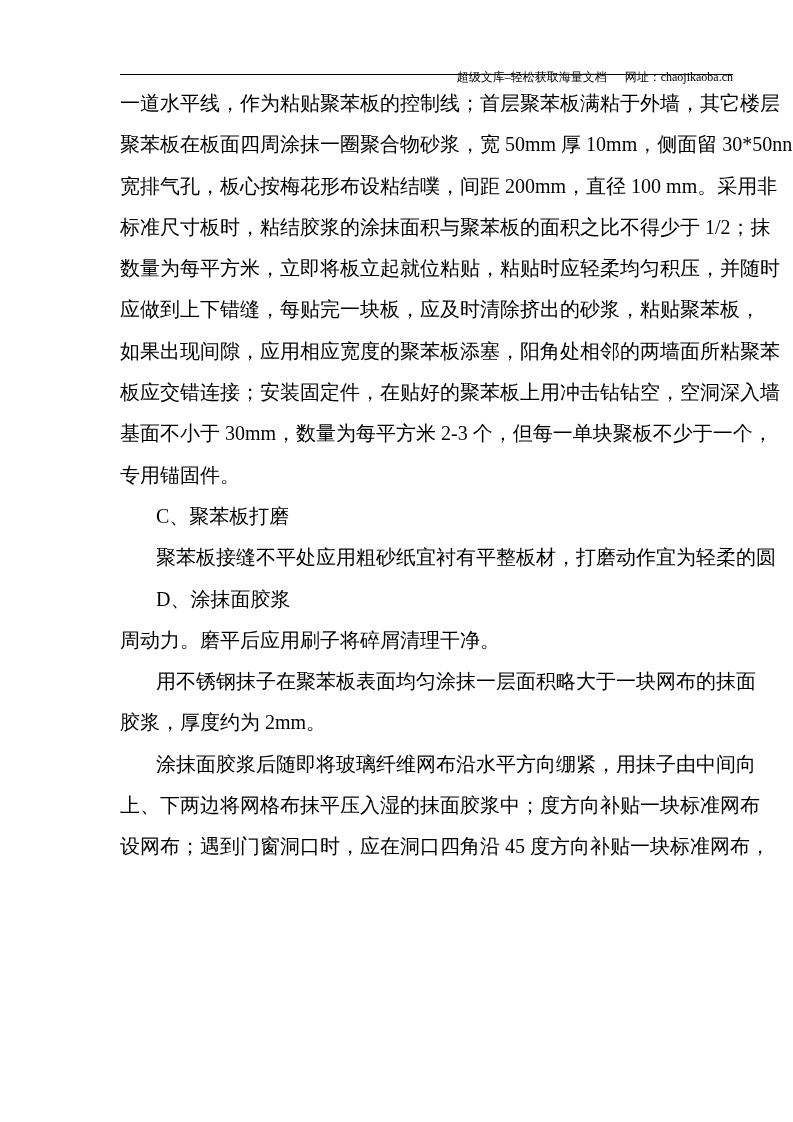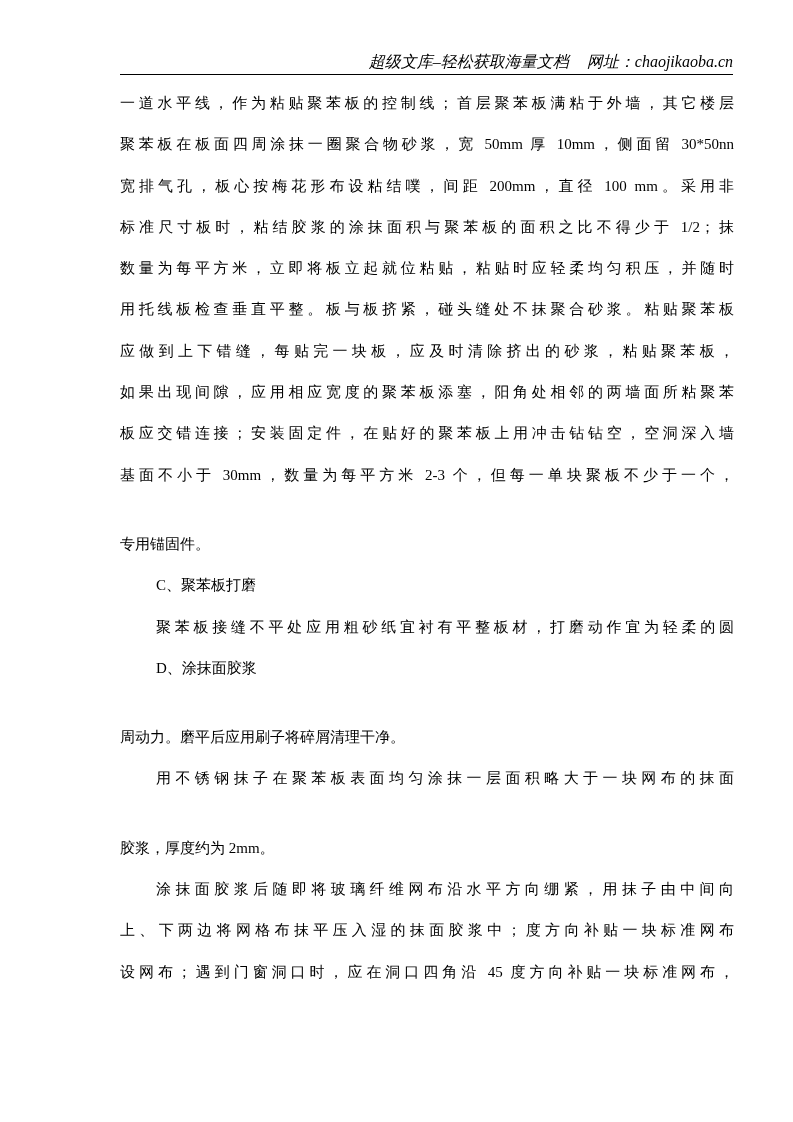--- a/index.html
+++ b/index.html
@@ -1,45 +1,44 @@
 <!DOCTYPE html>
 <html><head>
 <meta charset="utf-8">
 <style>
   html, body { margin: 0; padding: 0; background: #ffffff; }
   body { width: 793px; height: 1122px; position: relative; overflow: hidden;
          font-family: "Liberation Serif", "DejaVu Serif", serif; color: #000; }
   .header { position: absolute; left: 120px; top: 52px; width: 613px; height: 22px;
             border-bottom: 1.3px solid #000; }
-  .header-text { position: absolute; right: 0; top: 0; font-size: 16px; white-space: nowrap; font-style: italic; }
+  .header-text { position: absolute; right: 0; top: 17px; font-size: 12px; white-space: nowrap; }
   .header-text .gap { display: inline-block; width: 18px; }
   .body { position: absolute; left: 120px; top: 88px; width: 614px; }
-  .line { font-size: 15px; height: 41.3px; line-height: 30px; white-space: nowrap;
+  .line { font-size: 20px; height: 41.3px; line-height: 30px; white-space: nowrap;
           text-align: justify; text-align-last: justify; letter-spacing: 0; }
-  .line.last { text-align-last: left; margin-top: 28px; }
+  .line.last { text-align-last: left; }
   .line.indent { padding-left: 36px; }
   .line.heading { text-align-last: left; padding-left: 36px; }
 </style>
 </head>
 <body>
 
 <div class="header">
   <div class="header-text">
     <span>超级文库–轻松获取海量文档</span><span class="gap"></span><span>网址：chaojikaoba.cn</span>
   </div>
 </div>
 
 <div class="body">
 
   <div class="line">一道水平线，作为粘贴聚苯板的控制线；首层聚苯板满粘于外墙，其它楼层</div>
   <div class="line">聚苯板在板面四周涂抹一圈聚合物砂浆，宽 50mm 厚 10mm，侧面留 30*50nn</div>
   <div class="line">宽排气孔，板心按梅花形布设粘结噗，间距 200mm，直径 100 mm。采用非</div>
   <div class="line">标准尺寸板时，粘结胶浆的涂抹面积与聚苯板的面积之比不得少于 1/2；抹</div>
   <div class="line">数量为每平方米，立即将板立起就位粘贴，粘贴时应轻柔均匀积压，并随时</div>
-  <div class="line">用托线板检查垂直平整。板与板挤紧，碰头缝处不抹聚合砂浆。粘贴聚苯板</div>
   <div class="line">应做到上下错缝，每贴完一块板，应及时清除挤出的砂浆，粘贴聚苯板，</div>
   <div class="line">如果出现间隙，应用相应宽度的聚苯板添塞，阳角处相邻的两墙面所粘聚苯</div>
   <div class="line">板应交错连接；安装固定件，在贴好的聚苯板上用冲击钻钻空，空洞深入墙</div>
   <div class="line">基面不小于 30mm，数量为每平方米 2-3 个，但每一单块聚板不少于一个，</div>
   <div class="line last">专用锚固件。</div>
 
   <div class="line heading">C、聚苯板打磨</div>
   <div class="line indent">聚苯板接缝不平处应用粗砂纸宜衬有平整板材，打磨动作宜为轻柔的圆</div>
   <div class="line heading">D、涂抹面胶浆</div>
 

